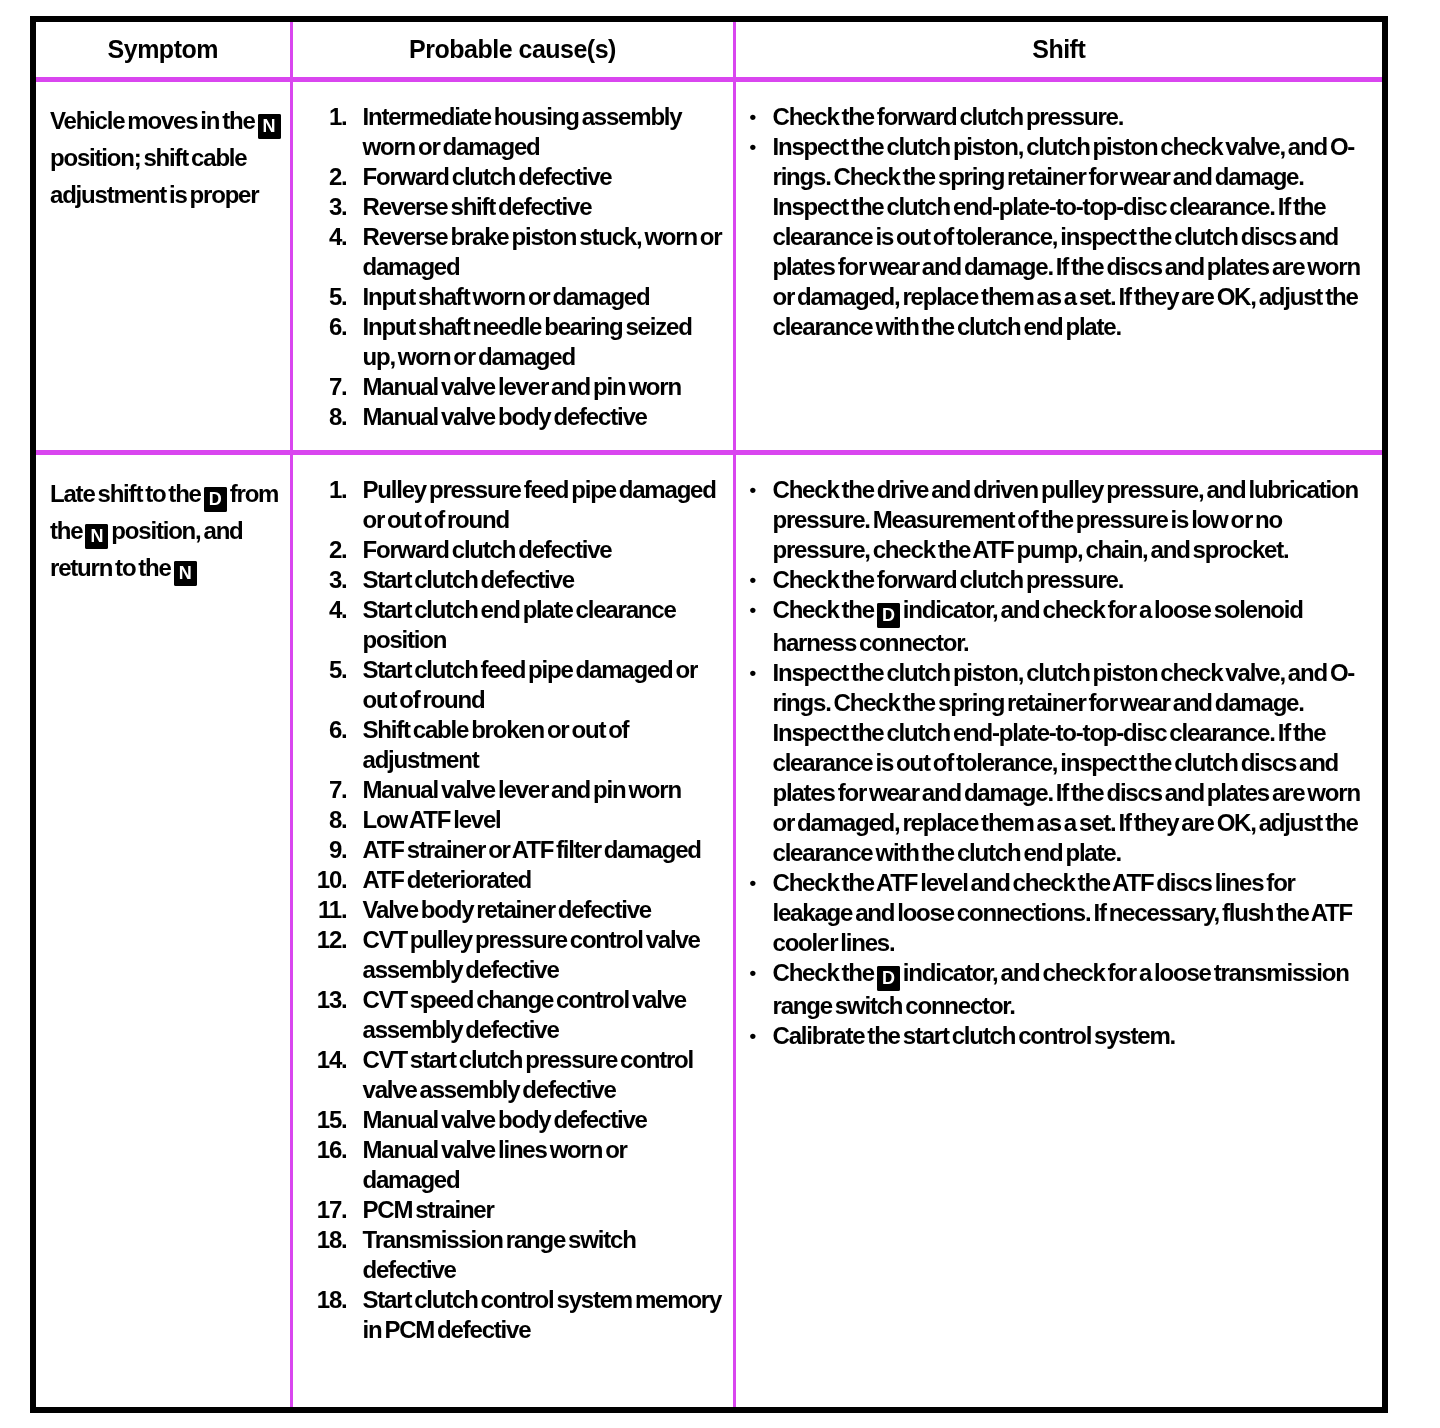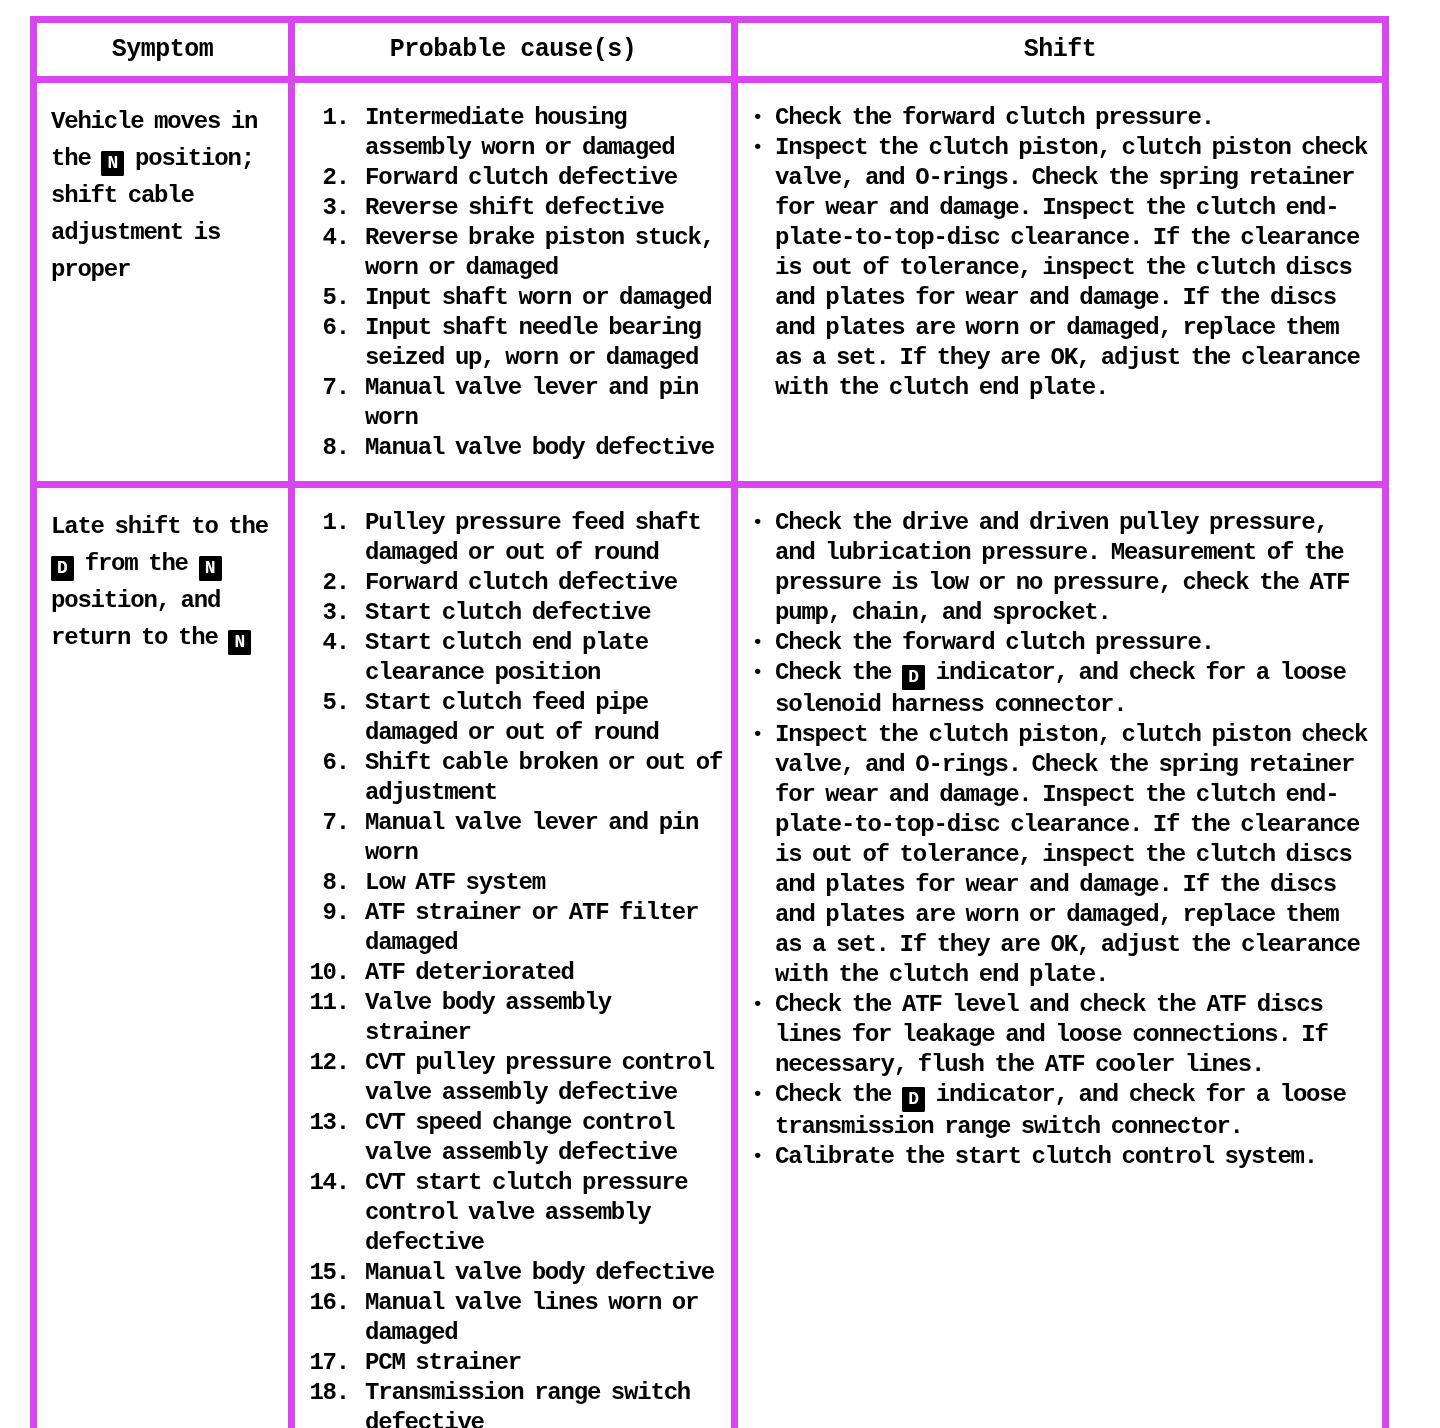--- a/index.html
+++ b/index.html
@@ -14,21 +14,21 @@
   }
   .sheet { position: relative; width: 1440px; height: 1428px; background: #fff; }
 
   table.trouble {
     position: absolute; left: 30px; top: 16px;
     width: 1352px;
     border-collapse: collapse;
     table-layout: fixed;
     border: 6px solid #000;
   }
-  th, td { border: 7px solid #d946ef; vertical-align: top; font-family: Liberation Mono, monospace; }
+  th, td { border: 3px solid #d946ef; vertical-align: top; }
 
   thead th {
     height: 60px;
     text-align: center; vertical-align: middle;
     font-size: 25px; letter-spacing: -0.5px;
     border-bottom-width: 5px;
     padding: 0;
   }
 
   tbody tr.row-1 td { height: 362px; border-bottom-width: 5px; }
@@ -144,21 +144,21 @@
             </ul>
     </td>
   </tr>
 
   <tr class="row-2">
     <td class="symptom-cell">Late shift to the&nbsp;<span class="boxkey">D</span> from the&nbsp;<span class="boxkey">N</span> position, and return to the&nbsp;<span class="boxkey">N</span></td>
     <td class="causes-cell">
       <ol class="causes-list">
               <li class="cause-item">
                 <span class="cause-num">1.</span>
-                <span class="cause-text">Pulley pressure feed shaft damaged or out of round</span>
+                <span class="cause-text">Pulley pressure feed pipe damaged or out of round</span>
               </li>
               <li class="cause-item">
                 <span class="cause-num">2.</span>
                 <span class="cause-text">Forward clutch defective</span>
               </li>
               <li class="cause-item">
                 <span class="cause-num">3.</span>
                 <span class="cause-text">Start clutch defective</span>
               </li>
               <li class="cause-item">
@@ -172,33 +172,33 @@
               <li class="cause-item">
                 <span class="cause-num">6.</span>
                 <span class="cause-text">Shift cable broken or out of adjustment</span>
               </li>
               <li class="cause-item">
                 <span class="cause-num">7.</span>
                 <span class="cause-text">Manual valve lever and pin worn</span>
               </li>
               <li class="cause-item">
                 <span class="cause-num">8.</span>
-                <span class="cause-text">Low ATF system</span>
+                <span class="cause-text">Low ATF level</span>
               </li>
               <li class="cause-item">
                 <span class="cause-num">9.</span>
                 <span class="cause-text">ATF strainer or ATF filter damaged</span>
               </li>
               <li class="cause-item">
                 <span class="cause-num">10.</span>
                 <span class="cause-text">ATF deteriorated</span>
               </li>
               <li class="cause-item">
                 <span class="cause-num">11.</span>
-                <span class="cause-text">Valve body assembly strainer</span>
+                <span class="cause-text">Valve body retainer defective</span>
               </li>
               <li class="cause-item">
                 <span class="cause-num">12.</span>
                 <span class="cause-text">CVT pulley pressure control valve assembly defective</span>
               </li>
               <li class="cause-item">
                 <span class="cause-num">13.</span>
                 <span class="cause-text">CVT speed change control valve assembly defective</span>
               </li>
               <li class="cause-item">

